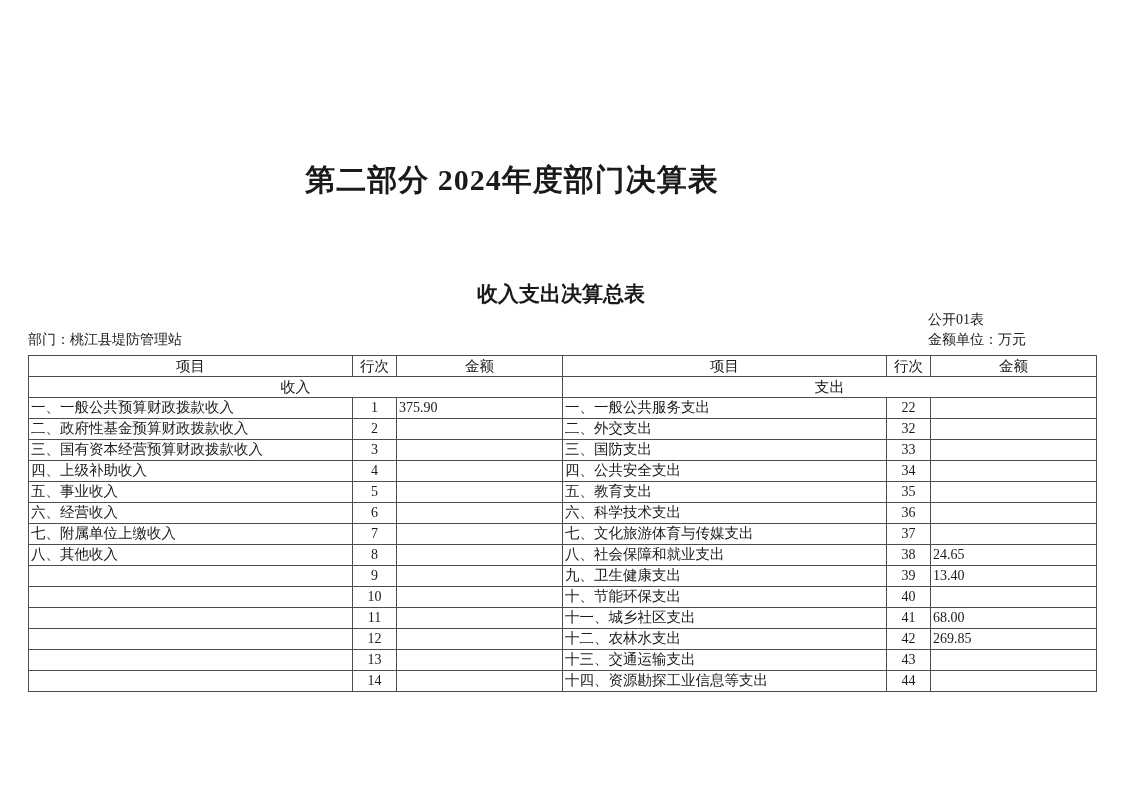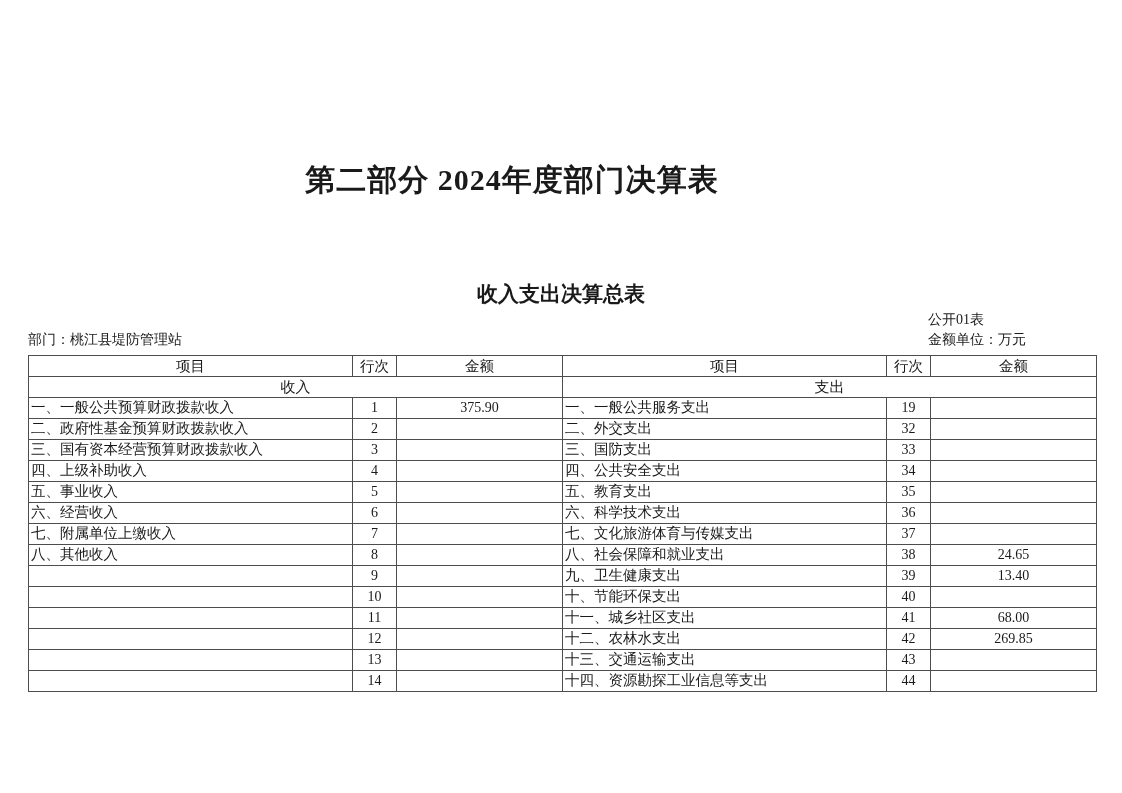--- a/index.html
+++ b/index.html
@@ -62,21 +62,21 @@
     height: 21px;
     padding: 0 2px;
     overflow: hidden;
     white-space: nowrap;
     line-height: 20px;
   }
   td.sec-head { text-align: center; font-size: 15px; }
   td.col-head { text-align: center; }
   td.item { text-align: left; padding-left: 2px; font-family: Liberation Mono, monospace; }
   td.line { text-align: center; font-size: 14px; }
-  td.amount { text-align: center; padding-right: 4px; font-size: 14px; }
+  td.amount { text-align: left; padding-right: 4px; font-size: 14px; }
 </style>
 </head>
 <body>
 
 <div class="page">
 
   <div class="part-title">第二部分 2024年度部门决算表</div>
 
   <div class="table-title">收入支出决算总表</div>
 
@@ -109,21 +109,21 @@
         <td class="sec-head" colspan="3">收入</td>
         <td class="sec-head" colspan="3">支出</td>
       </tr>
     </tbody>
     <tbody>
         <tr>
           <td class="item">一、一般公共预算财政拨款收入</td>
           <td class="line">1</td>
           <td class="amount">375.90</td>
           <td class="item">一、一般公共服务支出</td>
-          <td class="line">19</td>
+          <td class="line">22</td>
           <td class="amount"></td>
         </tr>
         <tr>
           <td class="item">二、政府性基金预算财政拨款收入</td>
           <td class="line">2</td>
           <td class="amount"></td>
           <td class="item">二、外交支出</td>
           <td class="line">32</td>
           <td class="amount"></td>
         </tr>

